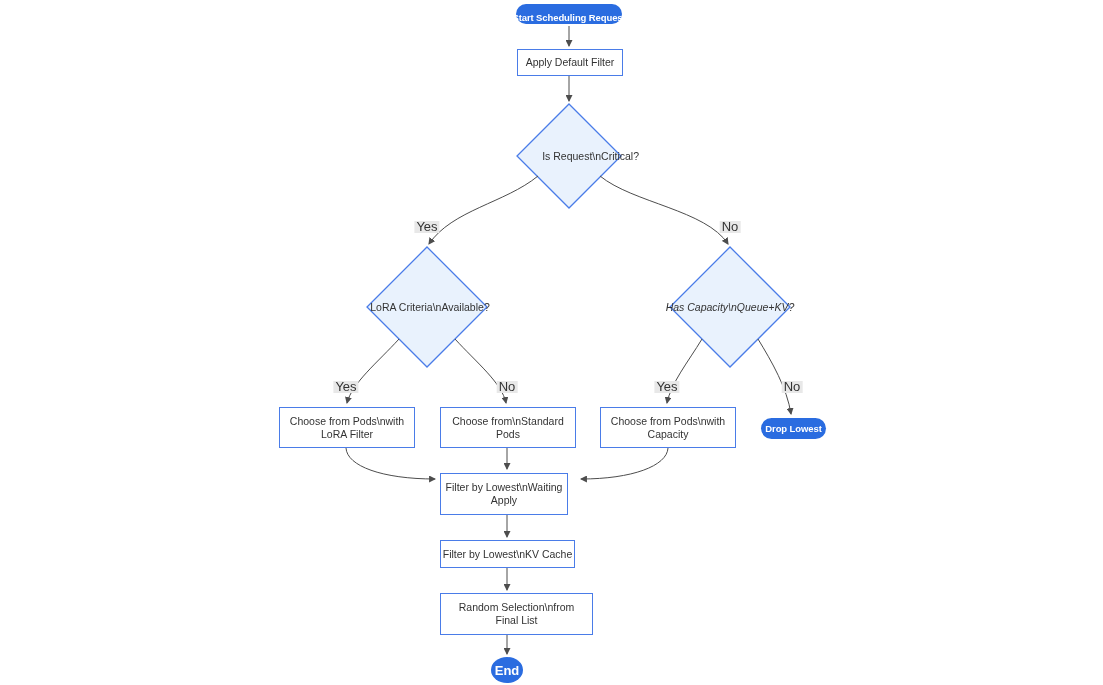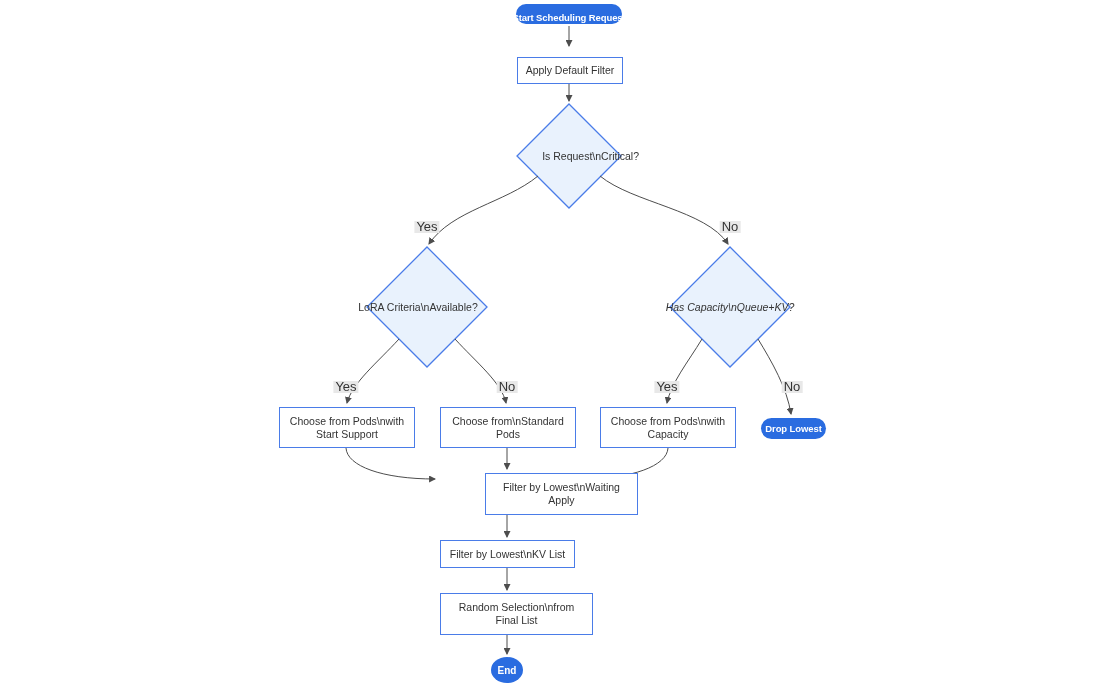--- a/index.html
+++ b/index.html
@@ -18,21 +18,21 @@
     font-size:10.5px; line-height:13px; white-space:nowrap;
   }
   .rect { background:#ffffff; border:1.5px solid var(--node-border,#4a7ce8); }
   .pill {
     background:var(--pill-fill,#2a6ce0); color:#ffffff;
     font-weight:bold; font-size:9.5px; letter-spacing:-0.1px;
     border-radius:11px;
   }
   .ellipse {
     background:var(--pill-fill,#2a6ce0); color:#ffffff;
-    font-weight:bold; font-size:10px; border-radius:50%;
+    font-weight:bold; font-size:13px; border-radius:50%;
   }
   .dlabel { background:transparent; }
   .edge-label {
     position:absolute; transform:translate(-50%,-50%);
     background:var(--edge-label-bg,#e8e8e8); color:var(--text,#333333);
     font-size:13px; line-height:12px; padding:0 2px; white-space:nowrap;
   }
 </style>
 </head>
 <body>
@@ -63,62 +63,62 @@
     <path class="edge" d="M668,448 C667,466 632,479 581,479" marker-end="url(#arrowhead)"></path>
     <path class="edge" d="M507,515 L507,537" marker-end="url(#arrowhead)"></path>
     <path class="edge" d="M507,568 L507,590" marker-end="url(#arrowhead)"></path>
     <path class="edge" d="M507,635 L507,654" marker-end="url(#arrowhead)"></path>
   </svg>
 
   <div class="node pill" style="left:516px;top:4px;width:106px;height:20px;justify-content:flex-end;">
     <span>Start Scheduling Request</span>
   </div>
 
-  <div class="node rect" style="left:517px;top:49px;width:106px;height:27px;margin-top:8px;">
+  <div class="node rect" style="left:517px;top:49px;width:106px;height:27px;">
     <span>Apply Default Filter</span>
   </div>
 
   <div class="node dlabel" style="left:499px;top:149px;width:140px;height:14px;align-items:flex-end;">
     <span>Is Request\nCritical?</span>
   </div>
 
-  <div class="node dlabel" style="left:338px;top:300px;width:160px;height:14px;">
+  <div class="node dlabel" style="left:350px;top:300px;width:160px;height:14px;">
     <span>LoRA Criteria\nAvailable?</span>
   </div>
 
   <div class="node dlabel" style="left:650px;top:300px;width:160px;height:14px;font-style:italic;">
     <span>Has Capacity\nQueue+KV?</span>
   </div>
 
   <div class="node rect" style="left:279px;top:407px;width:136px;height:41px;">
     <span>Choose from Pods\nwith</span>
-    <span>Start Support</span>
+    <span>LoRA Filter</span>
   </div>
 
   <div class="node rect" style="left:440px;top:407px;width:136px;height:41px;">
     <span>Choose from\nStandard</span>
     <span>Pods</span>
   </div>
 
   <div class="node rect" style="left:600px;top:407px;width:136px;height:41px;">
     <span>Choose from Pods\nwith</span>
     <span>Capacity</span>
   </div>
 
   <div class="node pill" style="left:761px;top:418px;width:65px;height:21px;">
     <span>Drop Lowest</span>
   </div>
 
-  <div class="node rect" style="left:440px;top:473px;width:153px;height:42px;margin-left:45px;">
+  <div class="node rect" style="left:440px;top:473px;width:128px;height:42px;">
     <span>Filter by Lowest\nWaiting</span>
     <span>Apply</span>
   </div>
 
   <div class="node rect" style="left:440px;top:540px;width:135px;height:28px;">
-    <span>Filter by Lowest\nKV List</span>
+    <span>Filter by Lowest\nKV Cache</span>
   </div>
 
   <div class="node rect" style="left:440px;top:593px;width:153px;height:42px;align-items:center;">
     <span>Random Selection\nfrom</span>
     <span>Final List</span>
   </div>
 
   <div class="node ellipse" style="left:491px;top:657px;width:32px;height:26px;">
     <span>End</span>
   </div>

